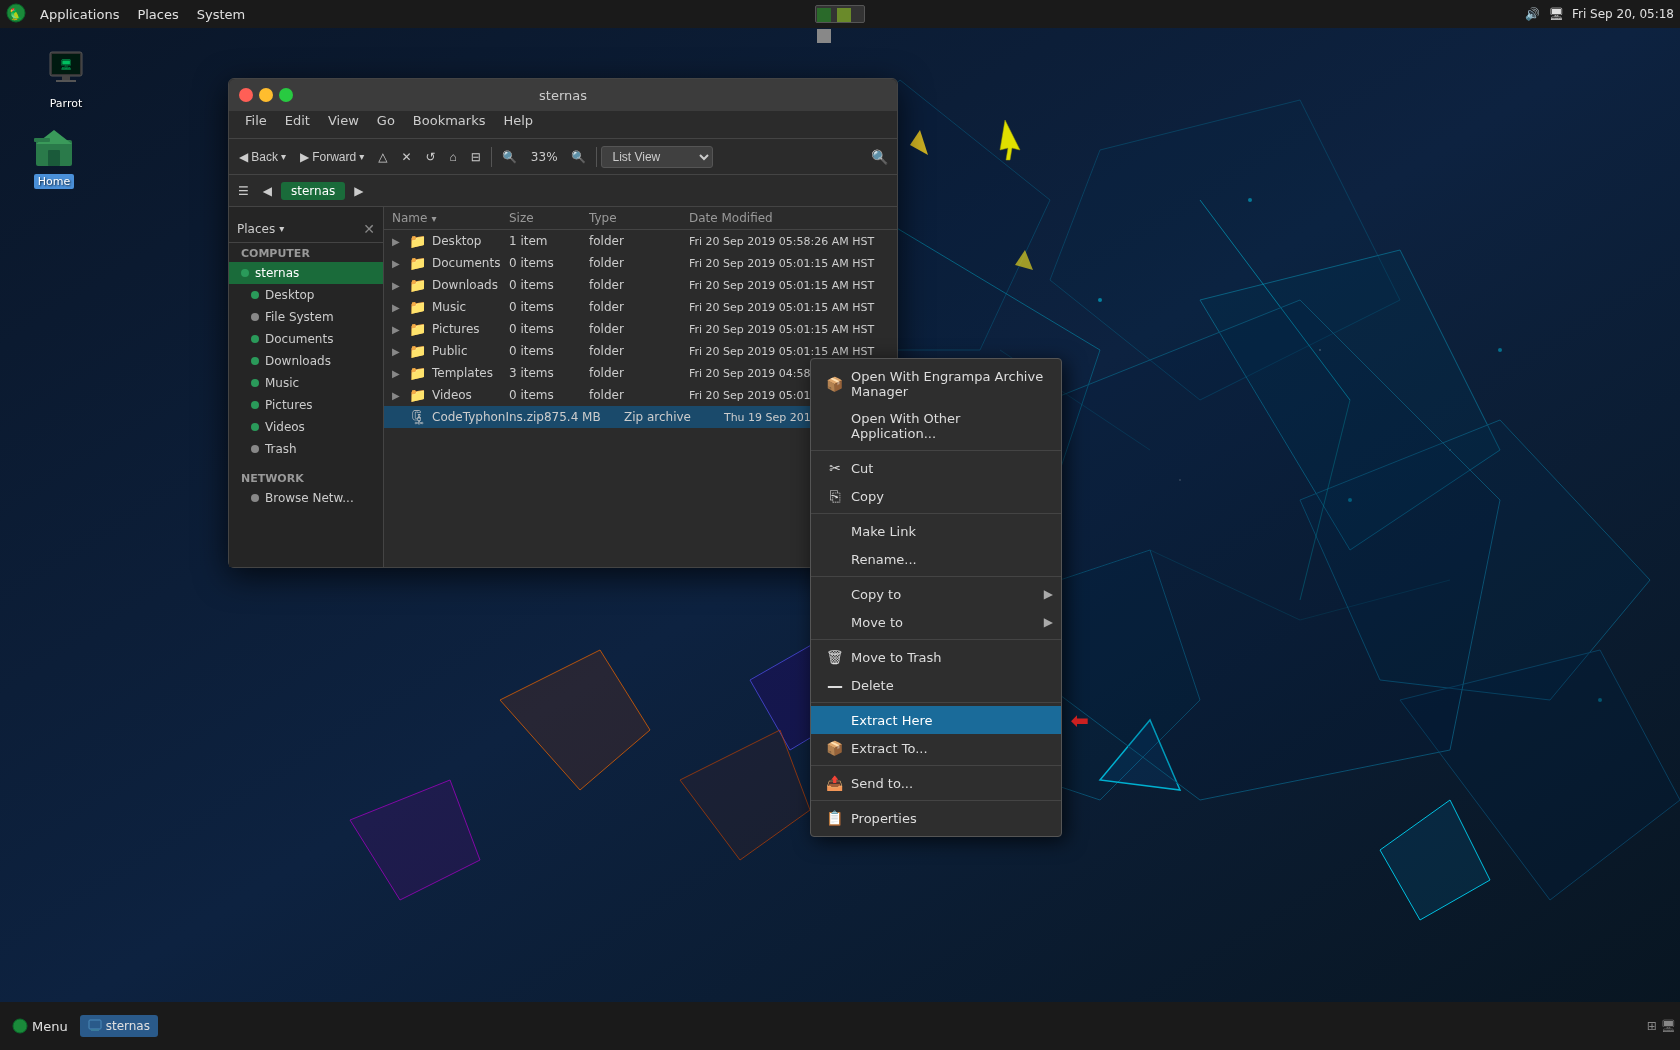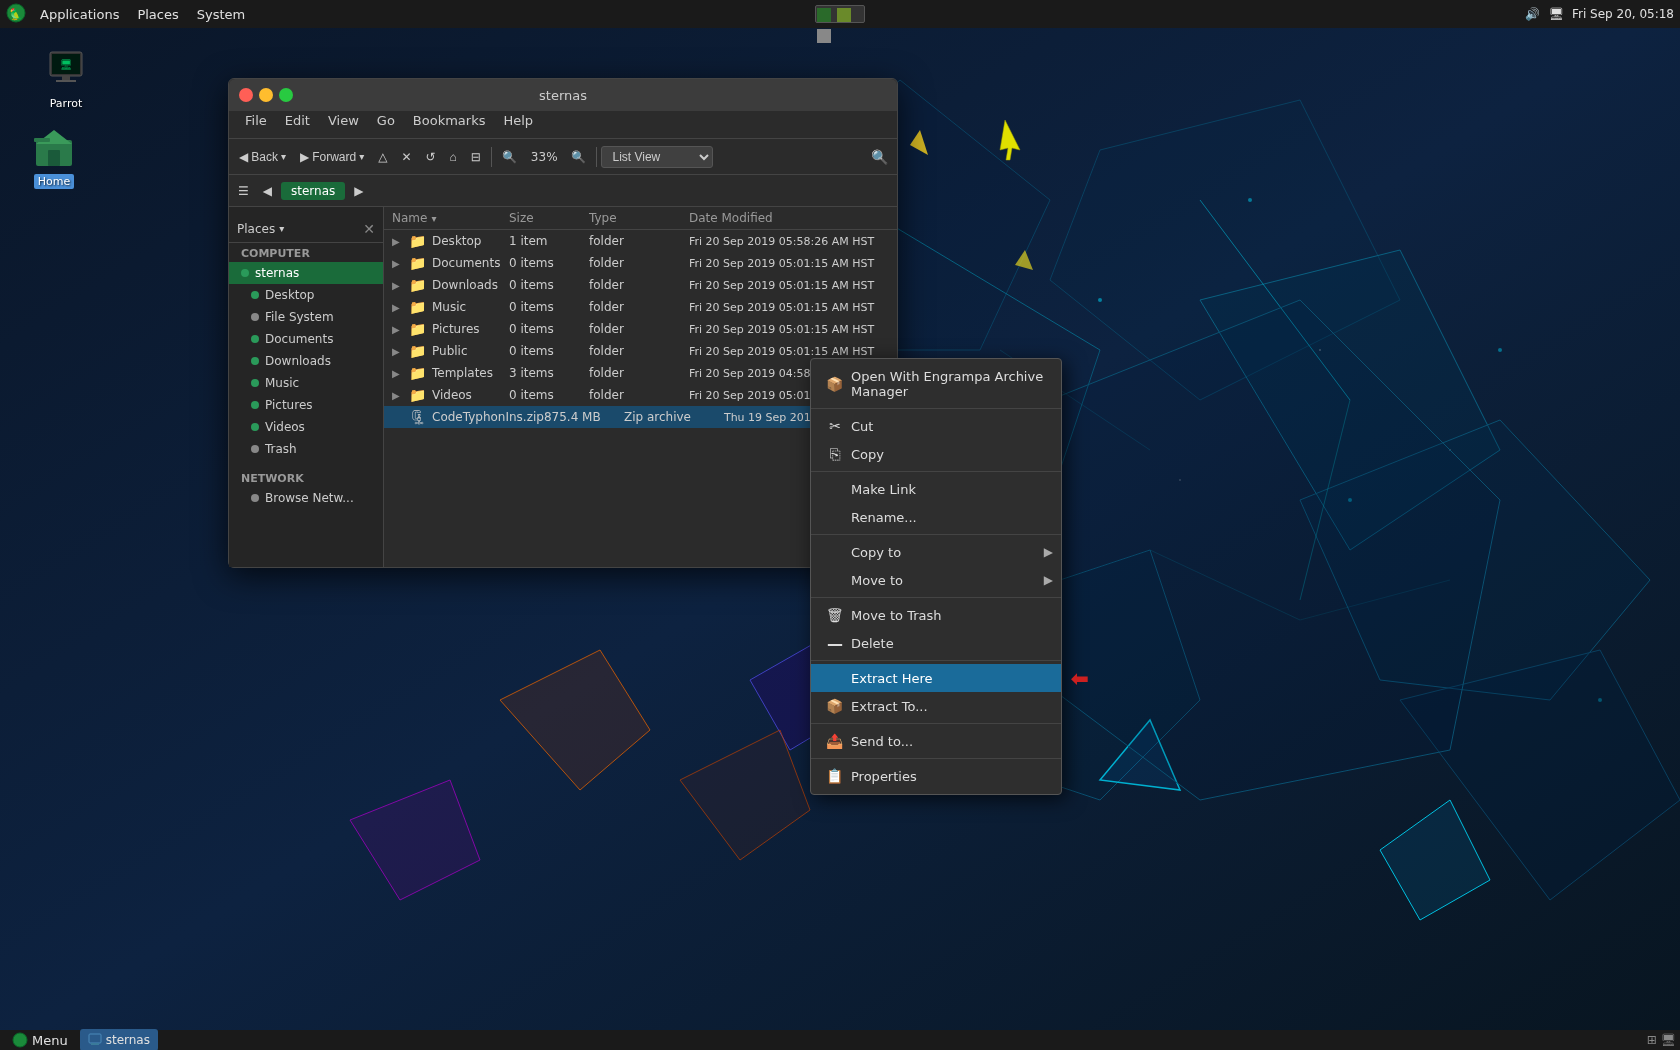--- a/index.html
+++ b/index.html
@@ -74,21 +74,21 @@
       color: #e0e0e0;
       font-size: 12px;
     }
 
     
     .taskbar-bottom {
       position: absolute;
       bottom: 0;
       left: 0;
       right: 0;
-      height: 20px;
+      height: 48px;
       background: #1a1a1a;
       display: flex;
       align-items: center;
       z-index: 1000;
       padding: 0 4px;
       gap: 4px;
     }
 
     .taskbar-bottom .menu-btn {
       display: flex;
@@ -887,20 +887,24 @@
   </div>
 
 </div>
 
 <div class="context-menu">
 
   <div class="ctx-item">
     <span class="ctx-icon">📦</span>
     <span>Open With Engrampa Archive Manager</span>
   </div>
+  <div class="ctx-item">
+    <span class="ctx-icon" style="opacity:0;"></span>
+    <span>Open With Other Application...</span>
+  </div>
   <div class="ctx-separator"></div>
 
   <div class="ctx-item">
     <span class="ctx-icon">✂</span>
     <span>Cut</span>
   </div>
   <div class="ctx-item">
     <span class="ctx-icon">⎘</span>
     <span>Copy</span>
   </div>

